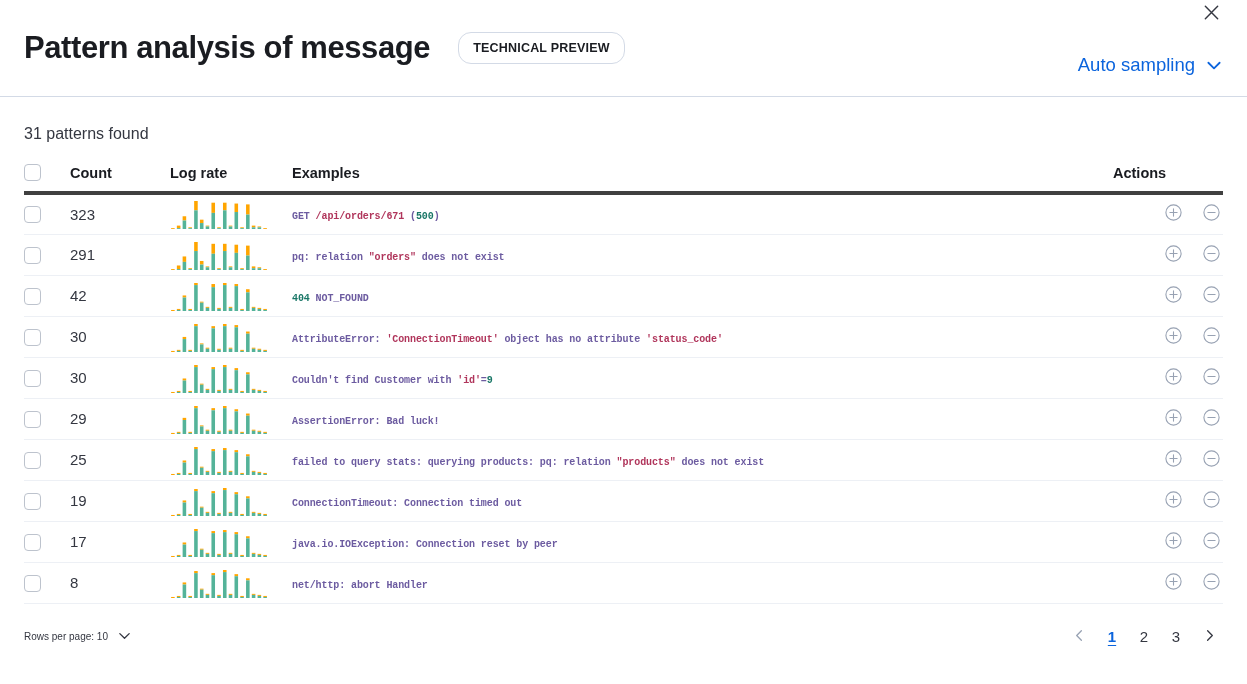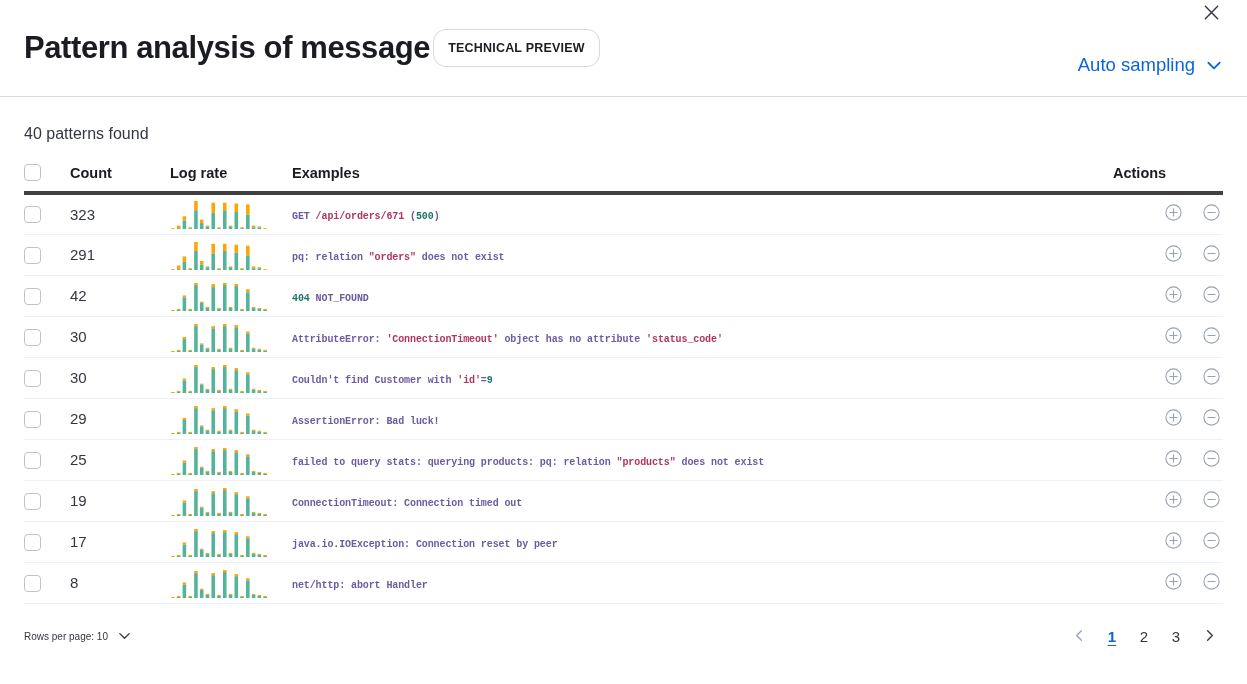--- a/index.html
+++ b/index.html
@@ -18,35 +18,35 @@
     position: relative;
     height: 97px;
     border-bottom: 1px solid #D3DAE6;
     padding: 0 24px;
     display: flex;
     align-items: center;
   }
   .header-left {
     display: flex;
     align-items: center;
-    gap: 3px;
+    gap: 28px;
   }
   .page-title {
     font-size: 31px;
     font-weight: bold;
     letter-spacing: -0.4px;
     color: #1a1c21;
     margin: 0;
     line-height: 1.1;
     white-space: nowrap;
   }
   .tech-preview-badge {
     display: inline-flex;
     align-items: center;
-    height: 38px;
+    height: 32px;
     padding: 0 14px;
     border: 1px solid #D3DAE6;
     border-radius: 13px;
     font-size: 12.5px;
     font-weight: bold;
     letter-spacing: 0.2px;
     color: #1a1c21;
     background: #fff;
     white-space: nowrap;
   }
@@ -242,21 +242,21 @@
     <span>
       <svg width="17" height="17" viewBox="0 0 16 16" fill="none" aria-hidden="true">
         <path d="M2.2 2.2l11.6 11.6M13.8 2.2L2.2 13.8" stroke="#343741" stroke-width="1.35" stroke-linecap="round"></path>
       </svg>
     </span>
   </button>
 </div>
 
 <div class="flyout-body">
 
-  <div class="patterns-found">40 patterns found</div>
+  <div class="patterns-found">31 patterns found</div>
 
   <table class="patterns-table">
     <thead>
       <tr>
         <th class="col-check">
           <button class="cbx"></button>
         </th>
         <th class="col-count">Count</th>
         <th class="col-lograte">Log rate</th>
         <th class="col-examples">Examples</th>

